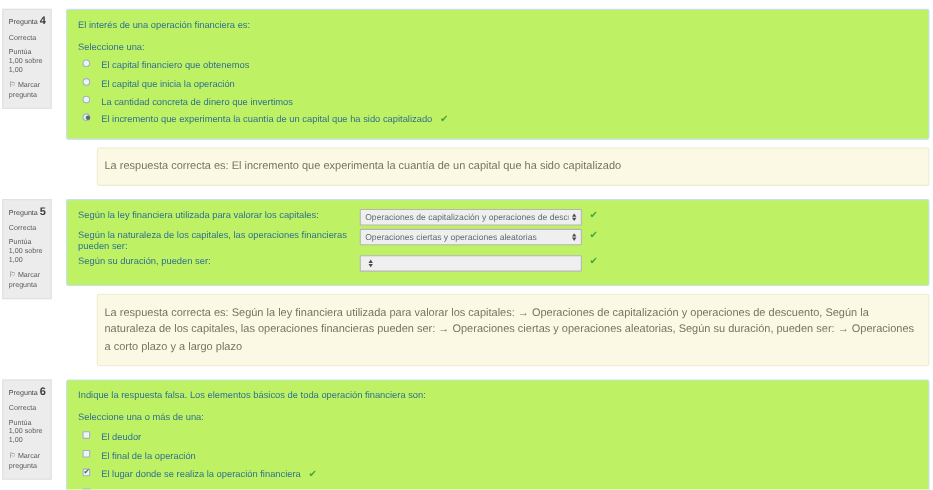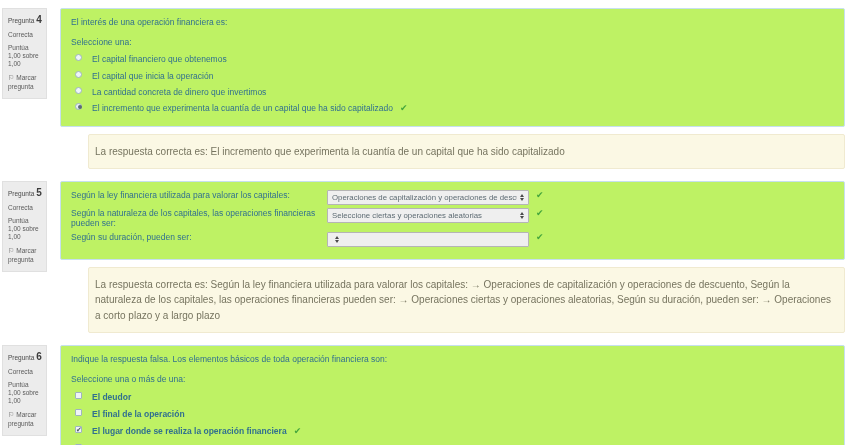--- a/index.html
+++ b/index.html
@@ -63,21 +63,21 @@
     width: 202px; height: 15px; background: #efefef; border: 1px solid #b5b5b5;
     border-radius: 1px; display: flex; align-items: center; padding: 0 4px;
     font-size: 7.8px; color: #5d6b73; cursor: pointer;
   }
   .select-text { flex: 1; white-space: nowrap; overflow: hidden; }
   .sel-arrows { display: flex; flex-direction: column; align-items: center; margin-left: 3px; }
   .sel-arrows i { display: block; width: 0; height: 0; border-left: 2.5px solid transparent; border-right: 2.5px solid transparent; }
   .sel-arrows .up { border-bottom: 3px solid #4a4a4a; margin-bottom: 1px; }
   .sel-arrows .down { border-top: 3px solid #4a4a4a; }
 
-  .q6-options .option { padding: 3.5px 0 3.5px 4px; font-weight: bold; }
+  .q6-options .option { padding: 3.5px 0 3.5px 4px; }
   b.inline { font-weight: normal; }
 </style>
 </head>
 <body>
 
 <div class="page">
 
   <div class="question">
     <div class="info">
       <div class="q-no"><span>Pregunta</span> <b>4</b></div>
@@ -129,21 +129,21 @@
                 <i class="up"></i>
                 <i class="down"></i>
               </span>
           </div>
           <span class="check-icon"></span>
         </div>
 
         <div class="match-row">
           <div class="match-label">Según la naturaleza de los capitales, las operaciones financieras pueden ser:</div>
           <div class="select">
-            <span class="select-text">Seleccione ciertas y operaciones aleatorias</span>
+            <span class="select-text">Operaciones ciertas y operaciones aleatorias</span>
             <span class="sel-arrows">
                 <i class="up"></i>
                 <i class="down"></i>
               </span>
           </div>
           <span class="check-icon"></span>
         </div>
 
         <div class="match-row">
           <div class="match-label">Según su duración, pueden ser:</div>

